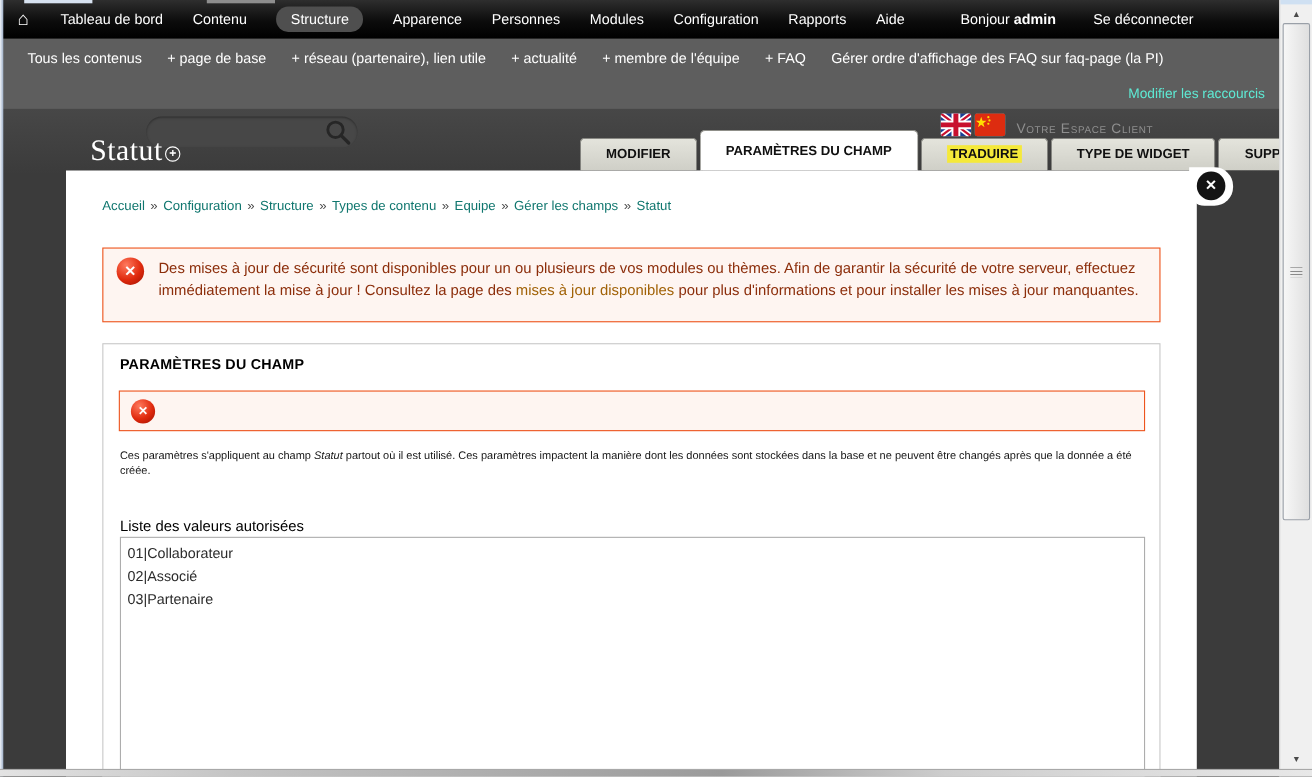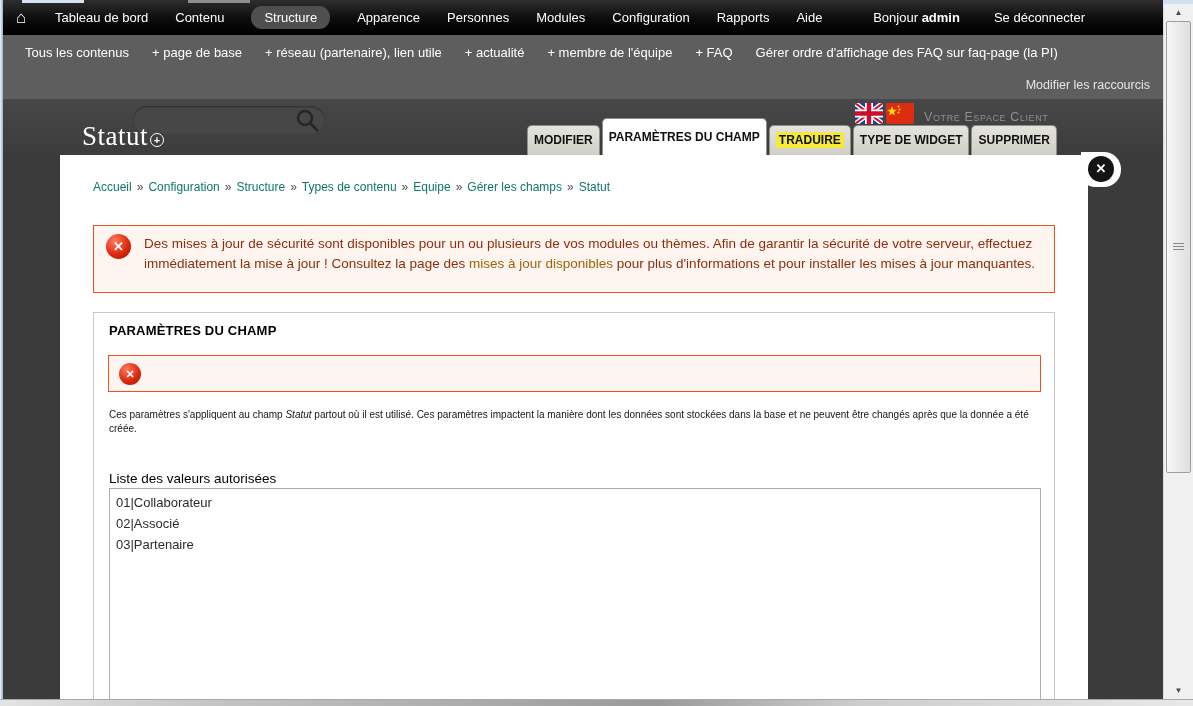--- a/index.html
+++ b/index.html
@@ -49,21 +49,21 @@
   .logout { cursor:pointer; }
   .toolbar-toggle { position:absolute; right:3px; top:7px; width:28px; height:28px;
     border-radius:4px 4px 0 0; background:linear-gradient(#6e6e6e,#4d4d4d);
     color:#181818; font-size:9px; text-align:center; line-height:28px; cursor:pointer; }
 
   
   .shortcut-bar { position:absolute; left:0; top:35px; width:1163px; height:64px;
     background:#5e5e5e; color:#fff; z-index:29; }
   .shortcut-links { position:absolute; left:25px; top:10px; display:flex; gap:23px; font-size:13px; }
   .shortcut-links span { cursor:pointer; white-space:nowrap; }
-  .edit-shortcuts { position:absolute; right:13px; top:43px; font-size:12.5px; color:#e5e5e5; cursor:pointer; }
+  .edit-shortcuts { position:absolute; right:13px; top:43px; font-size:12.5px; color:#5eead4; cursor:pointer; }
 
   
   .page-bg { position:absolute; left:0; top:99px; width:1163px; height:607px;
     background:linear-gradient(180deg,#474747 0,#3b3b3b 60px,#3b3b3b 100%); z-index:1; }
   .page-title { position:absolute; left:82px; top:121px; font-family:"Liberation Serif", serif;
     font-size:27px; font-weight:400; color:#fff; letter-spacing:.5px; z-index:5; }
   .add-shortcut { position:absolute; left:150px; top:133px; width:14px; height:14px; border:1.5px solid #fff;
     border-radius:50%; color:#fff; font-size:11px; font-weight:bold; text-align:center; line-height:13px;
     z-index:5; cursor:pointer; }
   .search-box { position:absolute; left:133px; top:106px; width:192px; height:28px; border-radius:14px;
@@ -73,21 +73,21 @@
   .flag { position:absolute; top:103px; width:28px; height:21px; border-radius:3px; overflow:hidden;
     box-shadow:inset 0 0 1px rgba(255,255,255,.6); z-index:3; cursor:pointer; }
   .flag.uk { left:855px; }
   .flag.cn { left:886px; }
   .client-area { position:absolute; left:924px; top:110px; display:flex; align-items:center; gap:7px;
     color:#8f8f8f; font-size:12.5px; font-variant:small-caps; letter-spacing:.6px; z-index:3; cursor:pointer;flex-direction:column; }
   .client-area .caret { font-size:8px; color:#7c7c7c; }
 
   
   .tabs { position:absolute; left:527px; top:118px; height:37px; display:flex; align-items:flex-end; gap:2px; z-index:10; }
-  .tab { height:30px; line-height:29px; padding:0 6px; font-size:12px; font-weight:bold; color:#101010;
+  .tab { height:30px; line-height:29px; padding:0 23px; font-size:12px; font-weight:bold; color:#101010;
     background:linear-gradient(#e4e4dc,#cfcfc7); border:1px solid #8f8f89; border-bottom:none;
     border-radius:5px 5px 0 0; cursor:pointer; white-space:nowrap; }
   .tab.active { height:37px; line-height:37px; background:#fff; }
   .hl { background:#f5e93a; padding:1px 3px; }
 
   
   .panel { position:absolute; left:60px; top:155px; width:1028px; height:551px; background:#fff;
     z-index:8; overflow:hidden; }
   .close-tab { position:absolute; left:1081px; top:152px; width:40px; height:35px; background:#fff;
     border-radius:0 17px 17px 14px; z-index:12; }

